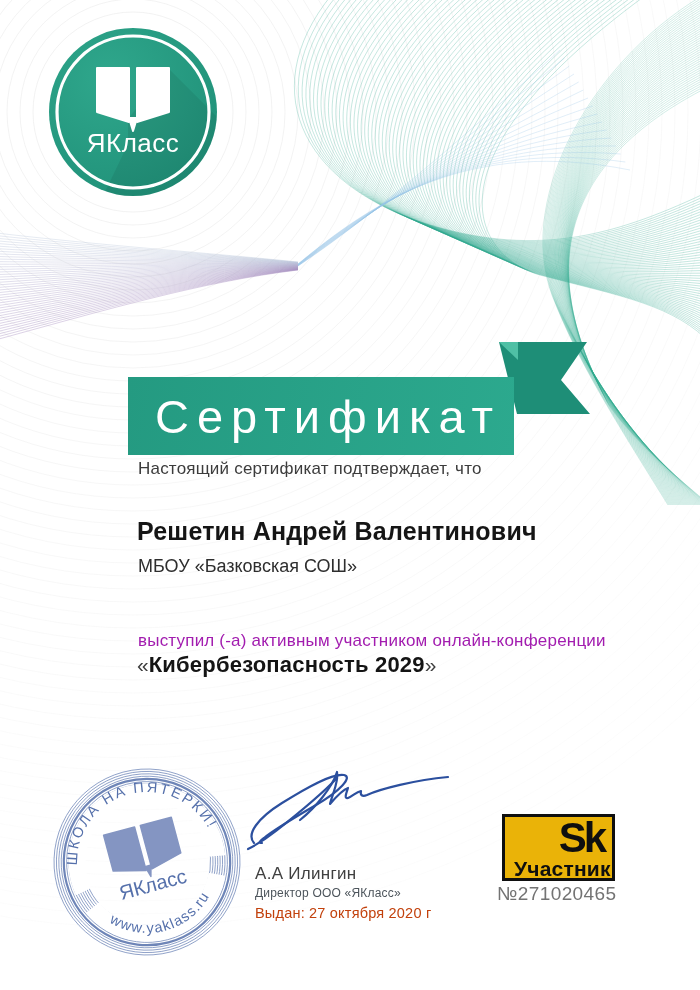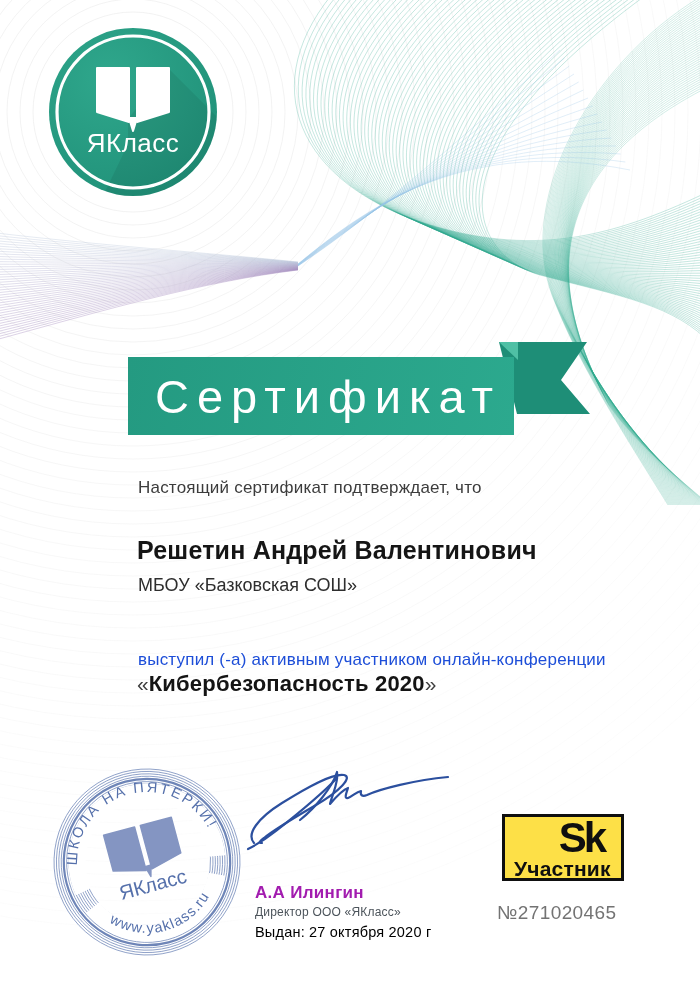--- a/index.html
+++ b/index.html
@@ -1,39 +1,39 @@
 <!DOCTYPE html>
 <html><head>
 <meta charset="utf-8">
 <style>
   html,body{margin:0;padding:0;background:#fff;}
   .page{position:relative;width:700px;height:990px;background:#ffffff;overflow:hidden;
         font-family:"Liberation Sans","DejaVu Sans",sans-serif;text-align:right;}
   #decor{position:absolute;left:0;top:0;width:700px;height:990px;z-index:0;}
   .logo-svg{position:absolute;left:45px;top:24px;z-index:2;}
   .ribbon-tail-svg{position:absolute;left:495px;top:338px;z-index:1;}
-  .ribbon{position:absolute;left:128px;top:357px;width:386px;height:78px;z-index:2;
+  .ribbon{position:absolute;left:128px;top:377px;width:386px;height:78px;z-index:2;
           background:linear-gradient(100deg,#249a81,#2ca98e);
           display:flex;align-items:center;padding-left:27px;box-sizing:border-box;}
   .ribbon-title{color:#ffffff;font-size:47px;font-weight:400;letter-spacing:8px;white-space:nowrap;}
-  .txt{position:absolute;z-index:3;white-space:nowrap;margin-top:19px;}
+  .txt{position:absolute;z-index:3;white-space:nowrap;}
   .intro{left:138px;top:459px;font-size:17px;color:#3c3c3c;letter-spacing:.2px;}
   .recipient{left:137px;top:517px;font-size:25px;font-weight:700;color:#151515;letter-spacing:.2px;}
   .org{left:138px;top:556px;font-size:18px;color:#2e2e2e;}
-  .statement{left:138px;top:631px;font-size:17px;color:#1d4ed8;letter-spacing:.2px;}
+  .statement{left:138px;top:631px;font-size:17px;color:#a21caf;letter-spacing:.2px;}
   .event-line{left:137px;top:652px;font-size:22px;color:#141414;}
   .event-line .quote{font-weight:400;font-size:21px;color:#3c3c3c;}
   .event-line .event-name{font-weight:700;letter-spacing:.2px;}
   .stamp-svg{position:absolute;left:52px;top:767px;z-index:2;}
   .signature-svg{position:absolute;left:240px;top:750px;z-index:2;}
-  .sig-name{left:255px;top:864px;font-size:17px;color:#a21caf;letter-spacing:.3px;font-weight:bold;}
+  .sig-name{left:255px;top:864px;font-size:17px;color:#404040;letter-spacing:.3px;}
   .sig-role{left:255px;top:886px;font-size:12px;color:#4c545b;letter-spacing:.2px;}
-  .sig-issued{left:255px;top:905px;font-size:14.5px;color:#000000;letter-spacing:.2px;}
+  .sig-issued{left:255px;top:905px;font-size:14.5px;color:#c2410c;letter-spacing:.2px;}
   .sk-box{position:absolute;left:502px;top:814px;width:90px;height:60px;z-index:2;
-          border:3px solid #0f0f0f;background:#fde047;padding:1px 17px 0 9px;box-sizing:content-box;}
+          border:3px solid #0f0f0f;background:#eab308;padding:1px 8px 0 9px;box-sizing:content-box;}
   .sk-logo{font-size:42px;line-height:40px;font-weight:700;color:#0f0f0f;letter-spacing:-3px;}
   .sk-label{font-size:21px;font-weight:600;color:#0f0f0f;margin-top:-1px;letter-spacing:.2px;}
   .sk-number{left:497px;top:883px;font-size:19px;color:#737373;letter-spacing:.4px;}
 </style>
 </head>
 <body>
 
 <div class="page">
 
   <svg id="decor" viewBox="0 0 700 990">
@@ -278,21 +278,21 @@
 
   <div class="ribbon">
     <span class="ribbon-title">Сертификат</span>
   </div>
 
   <div class="txt intro">Настоящий сертификат подтверждает, что</div>
   <div class="txt recipient">Решетин Андрей Валентинович</div>
   <div class="txt org">МБОУ «Базковская СОШ»</div>
   <div class="txt statement">выступил (-а) активным участником онлайн-конференции</div>
   <div class="txt event-line">
-    <span class="quote">«</span><span class="event-name">Кибербезопасность 2020</span><span class="quote">»</span>
+    <span class="quote">«</span><span class="event-name">Кибербезопасность 2029</span><span class="quote">»</span>
   </div>
 
   <svg class="stamp-svg" width="190" height="190" viewBox="0 0 190 190">
     <defs>
       <path id="arcTop" d="M 26.06 107.16 A 70 70 0 1 1 163.94 107.16" fill="none"></path>
       <path id="arcBottom" d="M 30.65 125.01 A 71 71 0 0 0 159.35 125.01" fill="none"></path>
     </defs>
     <g transform="rotate(-15 95 95)">
       <g stroke="#5570ab" fill="none" opacity="0.85">
         <circle cx="95" cy="95" r="93" stroke-width="0.7"></circle>

